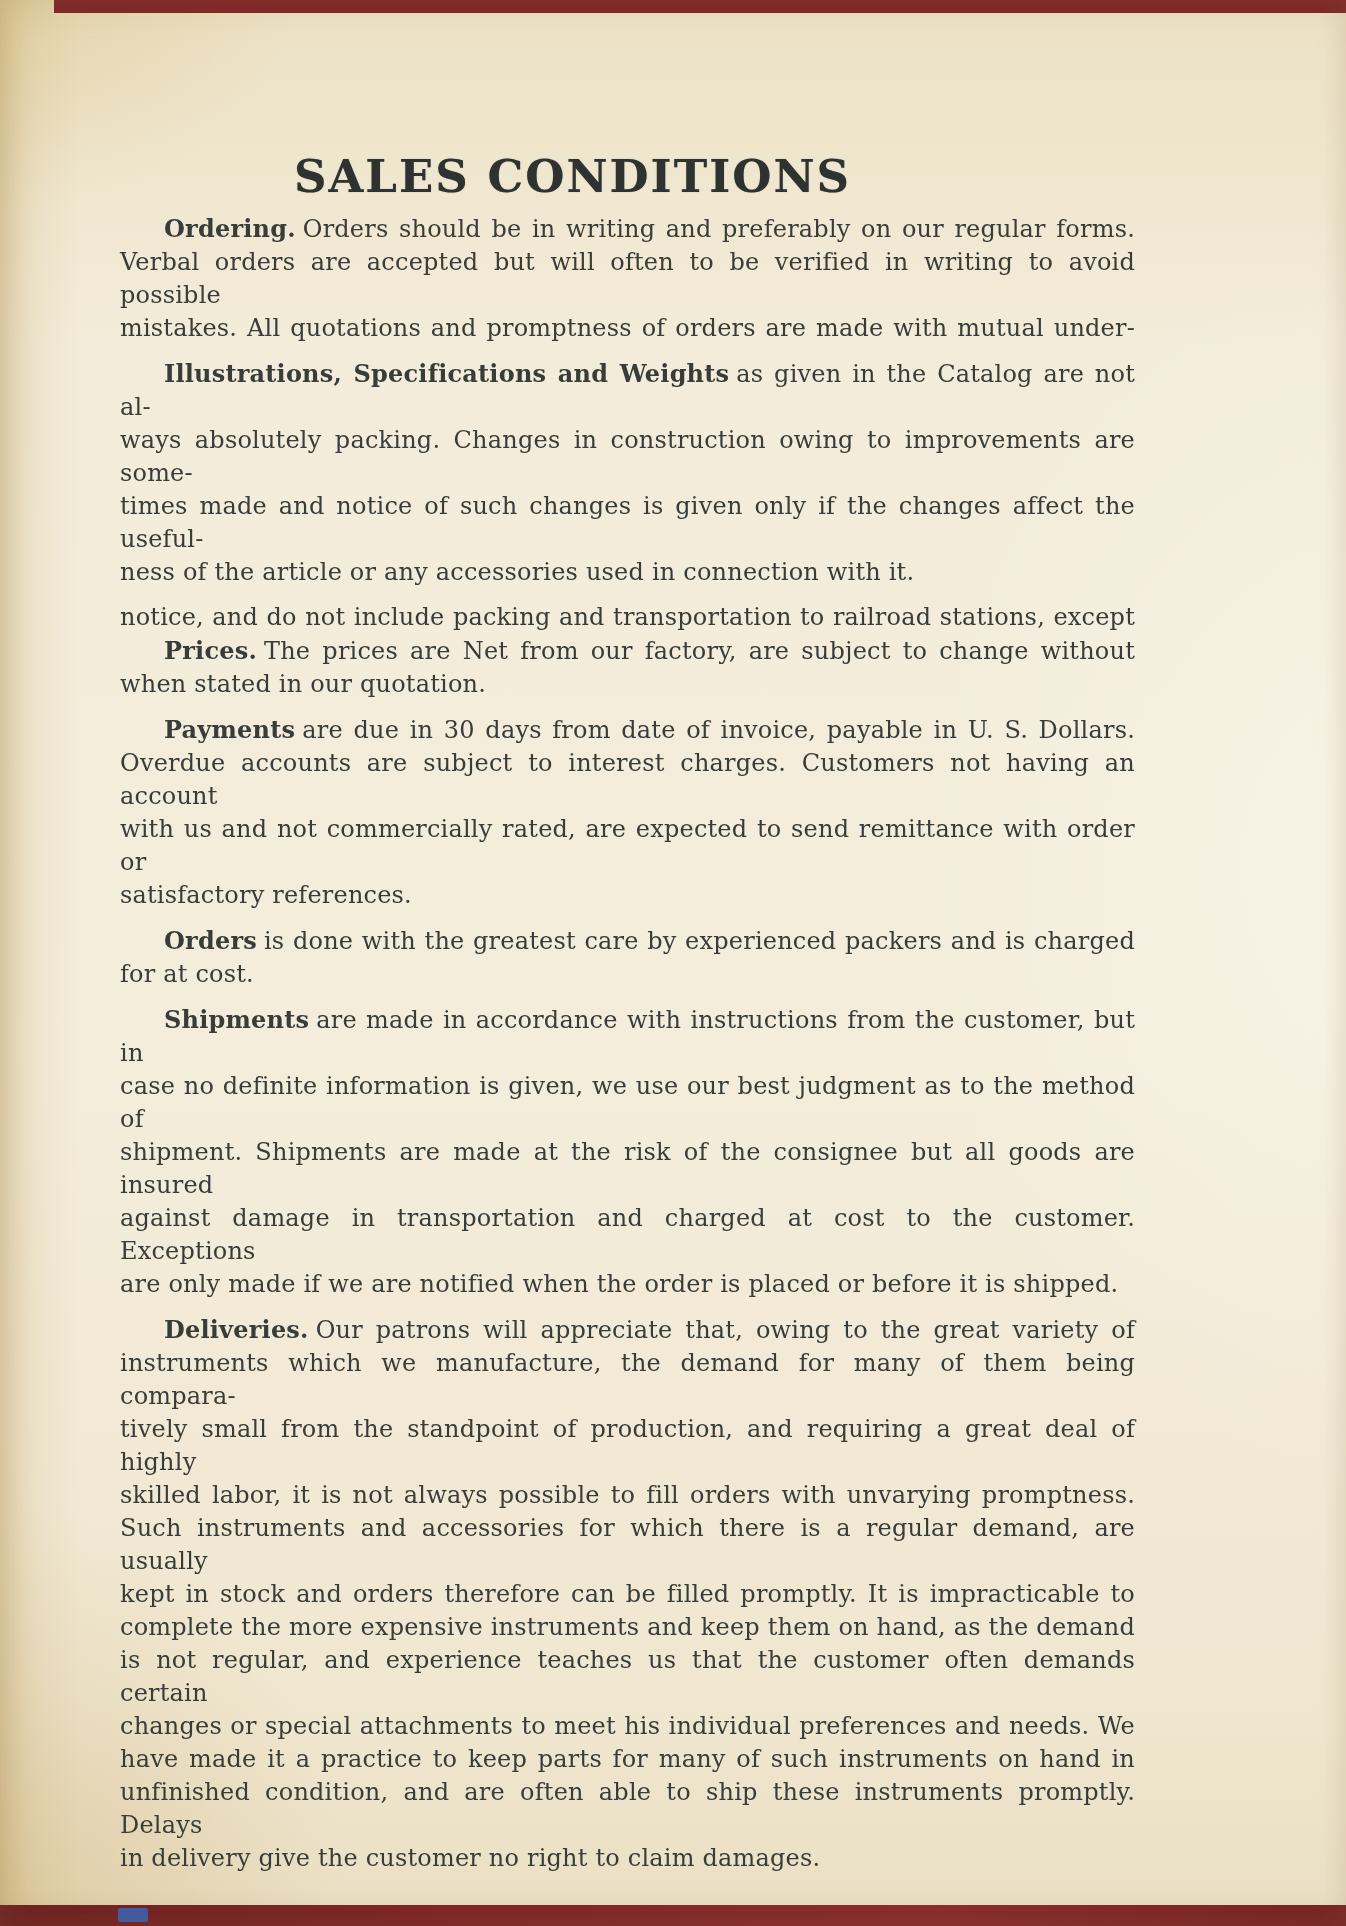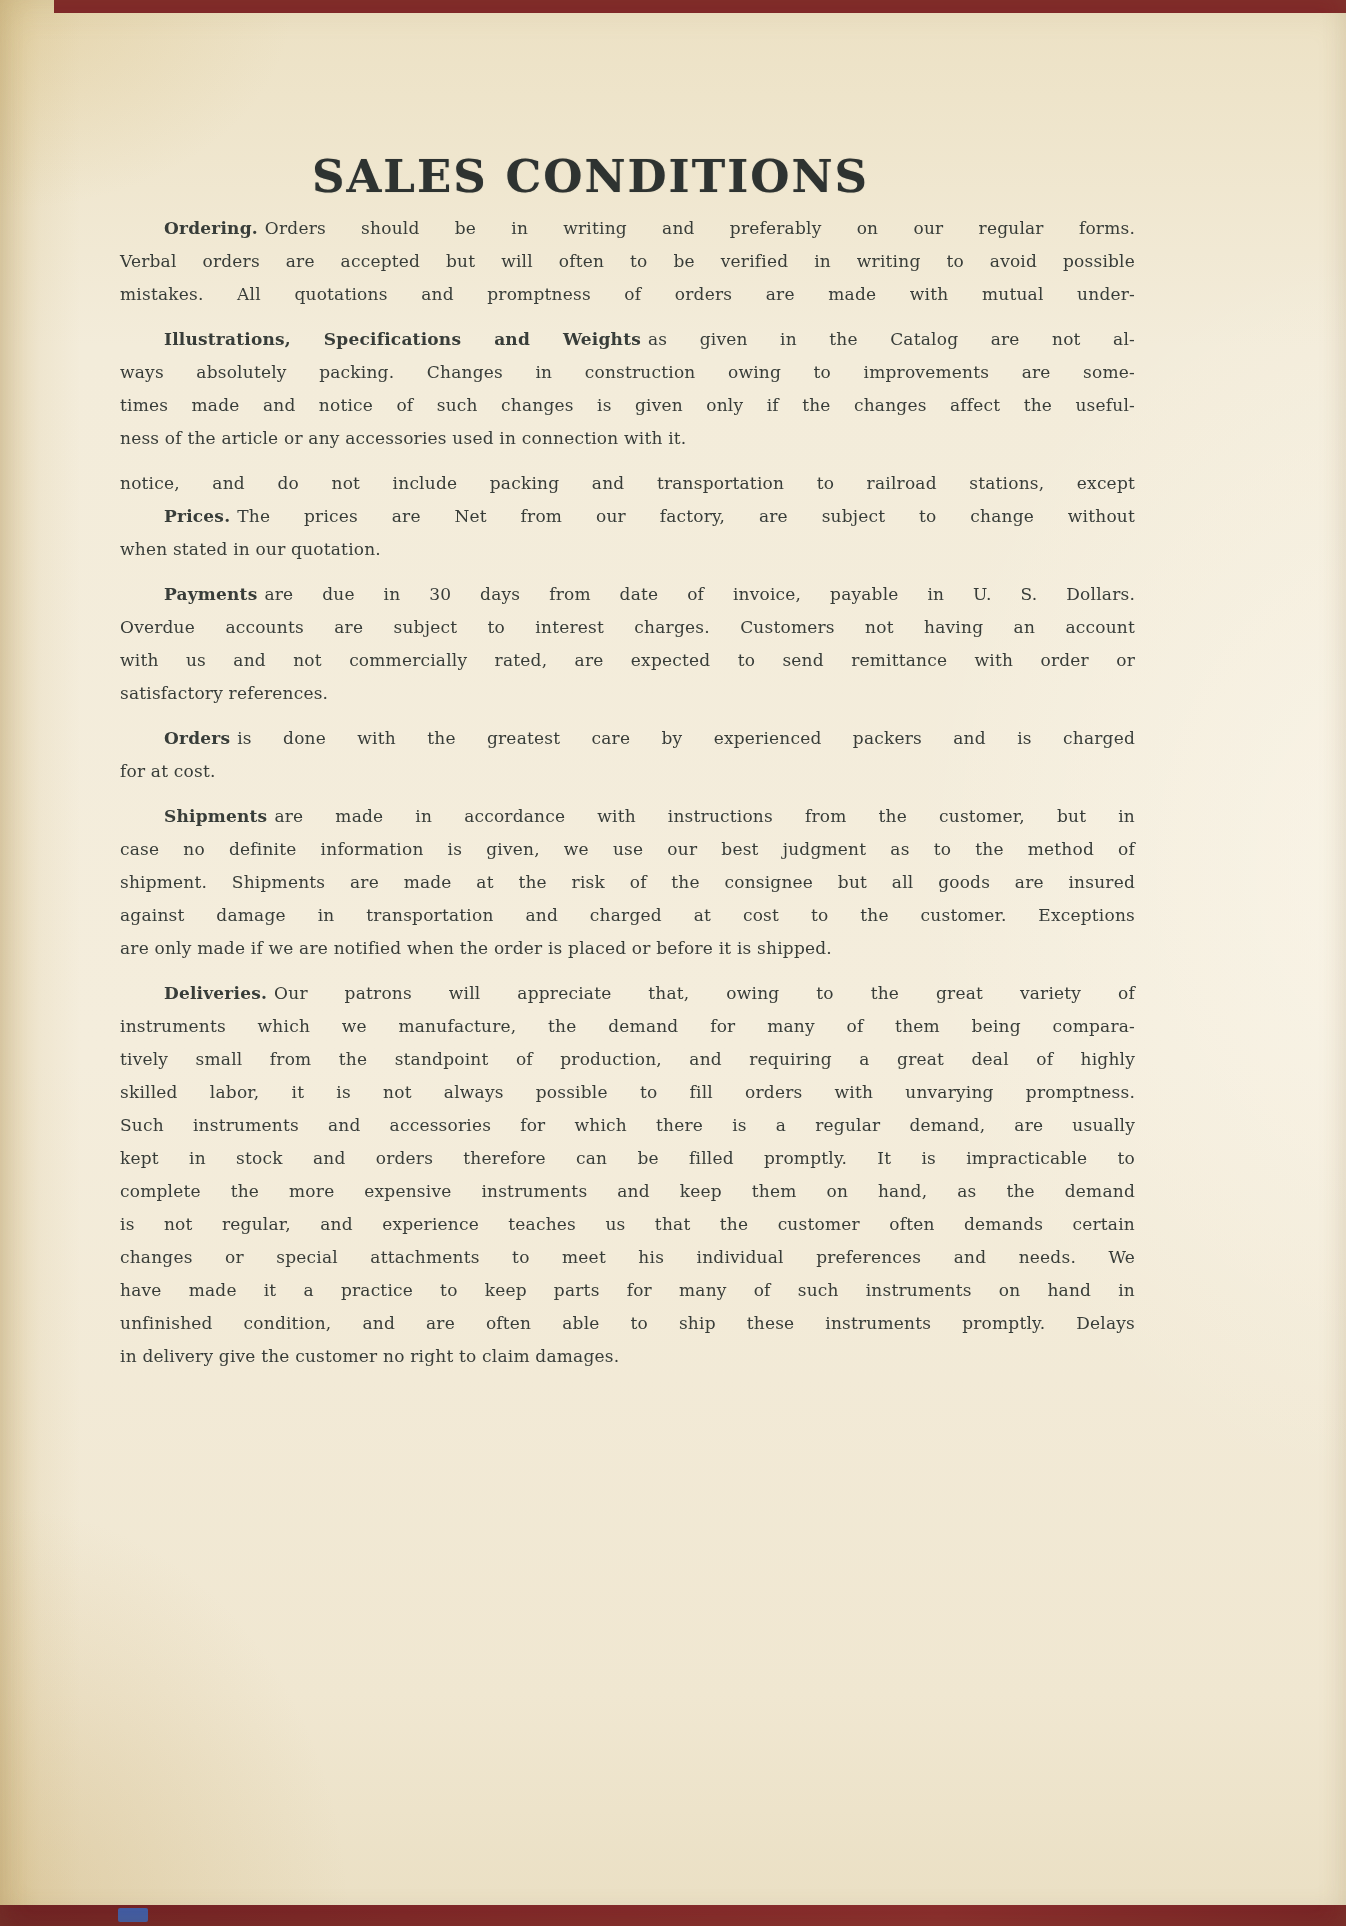--- a/index.html
+++ b/index.html
@@ -39,41 +39,41 @@
   .blue-mark {
     position: absolute;
     left: 118px; bottom: 4px;
     width: 30px; height: 14px;
     background: var(--bluemark, #3f5ca8);
     border-radius: 2px;
   }
   .title {
     position: absolute;
     top: 150px;
-    left: 138px;
+    left: 120px;
     width: 1015px;
     margin: 0;
     transform: translateX(-55px);
     text-align: center;
     font-size: 45px;
     font-weight: bold;
     letter-spacing: 2px;
     color: #2e3331;
     text-shadow: 0 0 1px rgba(46,51,49,0.35);
   }
   .content {
     position: absolute;
     top: 212px;
     left: 120px;
     width: 1015px;
     color: var(--ink, #383d39);
   }
   .paragraph { margin: 0 0 12px 0; }
   .line {
-    font-size: 17px;
+    font-size: 24px;
     line-height: 33px;
     text-align: justify;
     text-align-last: justify;
     letter-spacing: 0.2px;
   }
   .line.first { text-indent: 44px; }
   .line.last  { text-align-last: left; }
   .lead { font-weight: bold; margin-right: 7px; }
 </style>
 </head>

